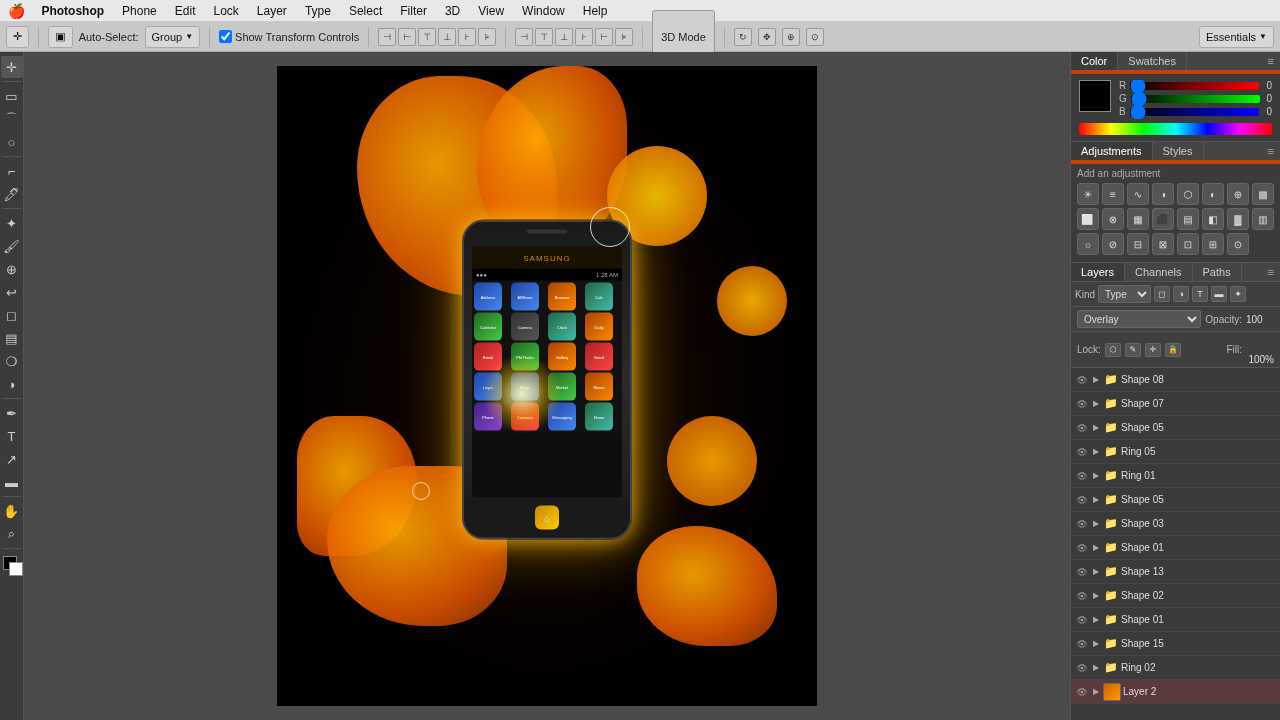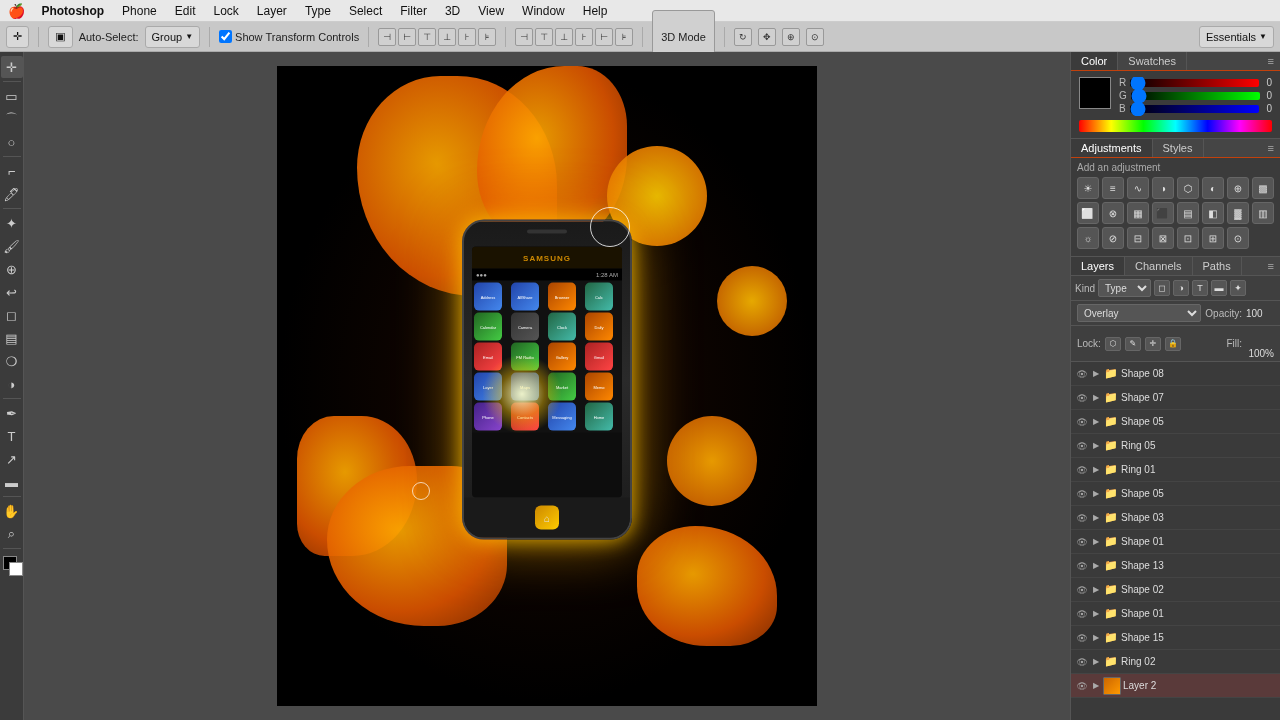--- a/index.html
+++ b/index.html
@@ -163,21 +163,21 @@
       position: absolute;
       top: 25px; left: 8px; right: 8px; bottom: 40px;
       background: #0d0d0d;
       border-radius: 4px;
       overflow: hidden;
     }
     .phone-header {
       background: #1a1200;
       height: 22px;
       display: flex; align-items: center; justify-content: center;
-      font-size: 8px; color: #cc8800; font-weight: 700;
+      font-size: 8px; color: #cc8800; font-weight: 400;
       letter-spacing: 1px;
     }
     .phone-status {
       background: #000;
       height: 12px;
       display: flex; align-items: center; justify-content: space-between;
       padding: 0 4px;
       font-size: 6px; color: #aaa;
     }
     .phone-icons-grid {
@@ -239,21 +239,21 @@
       border-left: 1px solid #555;
     }
 
     
     .panel-section {
       border-bottom: 1px solid #555;
     }
     .panel-tabs {
       display: flex;
       background: #454545;
-      border-bottom: 1px solid #c2410c;
+      border-bottom: 4px solid #c2410c;
     }
     .panel-tab {
       padding: 3px 10px;
       font-size: 11px;
       cursor: pointer;
       color: #ccc;
       border-right: 1px solid #555;
     }
     .panel-tab.active { background: #3b3b3b; color: #fff; }
     .panel-collapse { margin-left: auto; padding: 3px 6px; cursor: pointer; color: #aaa; }

